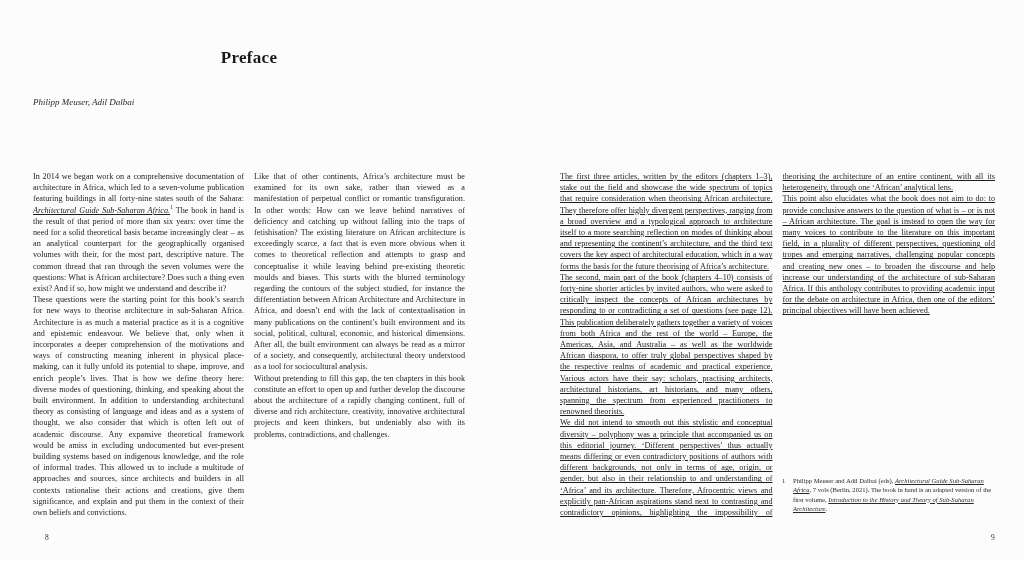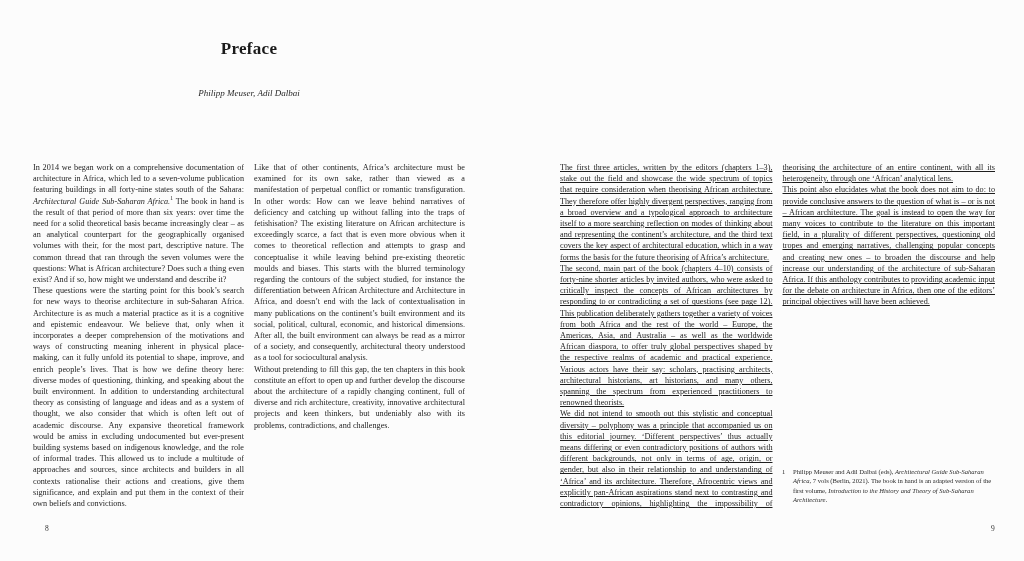--- a/index.html
+++ b/index.html
@@ -11,21 +11,21 @@
     position: relative;
     width: 1024px;
     height: 561px;
     background: #fcfcfc;
     font-family: "Liberation Serif", "DejaVu Serif", serif;
     color: #1e1e1e;
     overflow: hidden;
   }
   .page {
     position: absolute;
-    top: 6px;
+    top: 15px;
     height: 539px;
     width: 512px;
   }
   .page.left  { left: 0; }
   .page.right { left: 512px; }
 
   .title {
     position: absolute;
     top: 33px;
     left: 33px;
@@ -35,21 +35,20 @@
     font-size: 17px;
     font-weight: bold;
     letter-spacing: 0.3px;
     color: #1a1a1a;
   }
   .authors {
     position: absolute;
     top: 82px;
     left: 33px;
     width: 432px;
-    text-align: center;
     font-style: italic;
     font-size: 9px;
     color: #2a2a2a;
   }
 
   .body-text {
     position: absolute;
     top: 156px;
     height: 348px;
     column-count: 2;
@@ -61,21 +60,21 @@
     hyphens: auto;
     -webkit-hyphens: auto;
   }
   .page.left  .body-text { left: 33px; width: 432px; }
   .page.right .body-text { left: 48px; width: 435px; text-decoration: underline; }
 
   .body-para {
     margin: 0;
     padding: 0;
   }
-  .it  { font-style: italic; }
+  .it  { font-style: italic; text-decoration: underline; }
   .sup { vertical-align: super; font-size: 5.5px; line-height: 0; }
 
   .footnote {
     position: absolute;
     top: 461px;
     left: 270px;
     width: 214px;
     display: flex;
     font-size: 6.6px;
     line-height: 9.3px;

